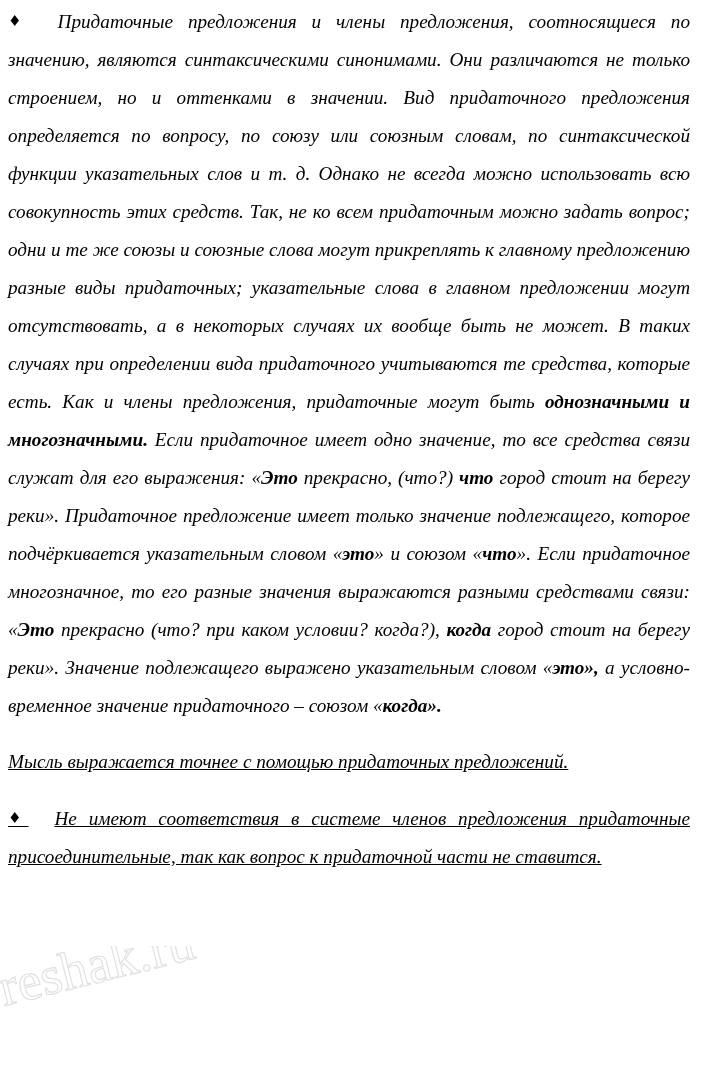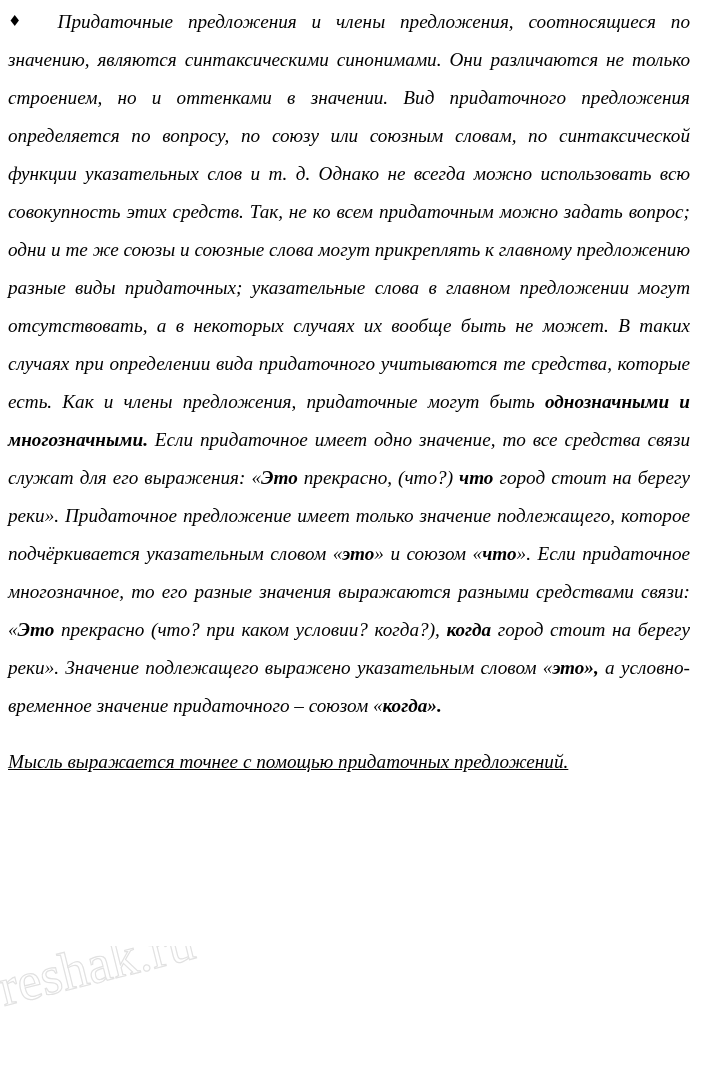--- a/index.html
+++ b/index.html
@@ -65,20 +65,21 @@
   }
 </style>
 </head>
 <body>
 
 <div class="page">
 
   <div class="content">
     <p class="para bullet-para" id="p1"><span class="bullet">♦</span><span class="sp-wide"></span><span>Придаточные предложения и члены предложения, соотносящиеся по значению, являются синтаксическими синонимами. Они различаются не только строением, но и оттенками в значении. Вид придаточного предложения определяется по вопросу, по союзу или союзным словам, по синтаксической функции указательных слов и т. д. Однако не всегда можно использовать всю совокупность этих средств. Так, не ко всем придаточным можно задать вопрос; одни и те же союзы и союзные слова могут прикреплять к главному предложению разные виды придаточных; указательные слова в главном предложении могут отсутствовать, а в некоторых случаях их вообще быть не может. В таких случаях при определении вида придаточного учитываются те средства, которые есть. Как и члены предложения, придаточные могут быть </span><b>однозначными и многозначными.</b><span> Если придаточное имеет одно значение, то все средства связи служат для его выражения: «</span><b>Это</b><span> прекрасно, (что?) </span><b>что</b><span> город стоит на берегу реки». Придаточное предложение имеет только значение подлежащего, которое подчёркивается указательным словом «</span><b>это</b><span>» и союзом «</span><b>что</b><span>». Если придаточное многозначное, то его разные значения выражаются разными средствами связи: «</span><b>Это</b><span> прекрасно (что? при каком условии? когда?), </span><b>когда</b><span> город стоит на берегу реки». Значение подлежащего выражено указательным словом «</span><b>это»,</b><span> а условно-временное значение придаточного – союзом «</span><b>когда».</b></p>
     <p class="para gap" id="p2"><span>Мысль выражается точнее с помощью придаточных предложений.</span></p>
+    <p class="para bullet-para gap" id="p3"><span class="bullet">♦</span><span class="sp-wide"></span><span>Не имеют соответствия в системе членов предложения придаточные присоединительные, так как вопрос к придаточной части не ставится.</span></p>
   </div>
 
   <div class="watermark">
     <svg width="250" height="118" viewBox="0 0 250 118" xmlns="http://www.w3.org/2000/svg">
       <text x="4" y="60" font-family="Liberation Serif, serif" font-size="54" fill="none" stroke="#c9c9c9" stroke-width="1.2" transform="rotate(-14 4 60)" id="wm-text">reshak.ru</text>
     </svg>
   </div>
 
 </div>
 

